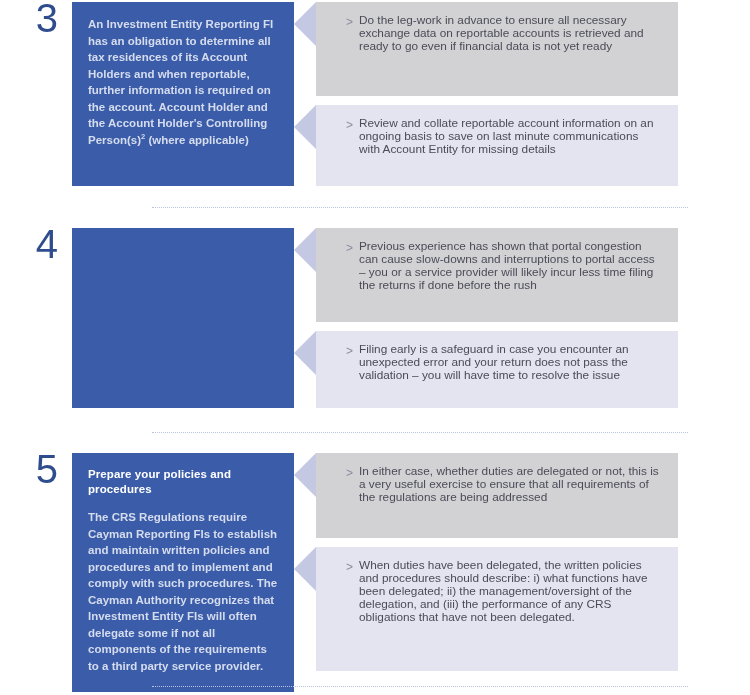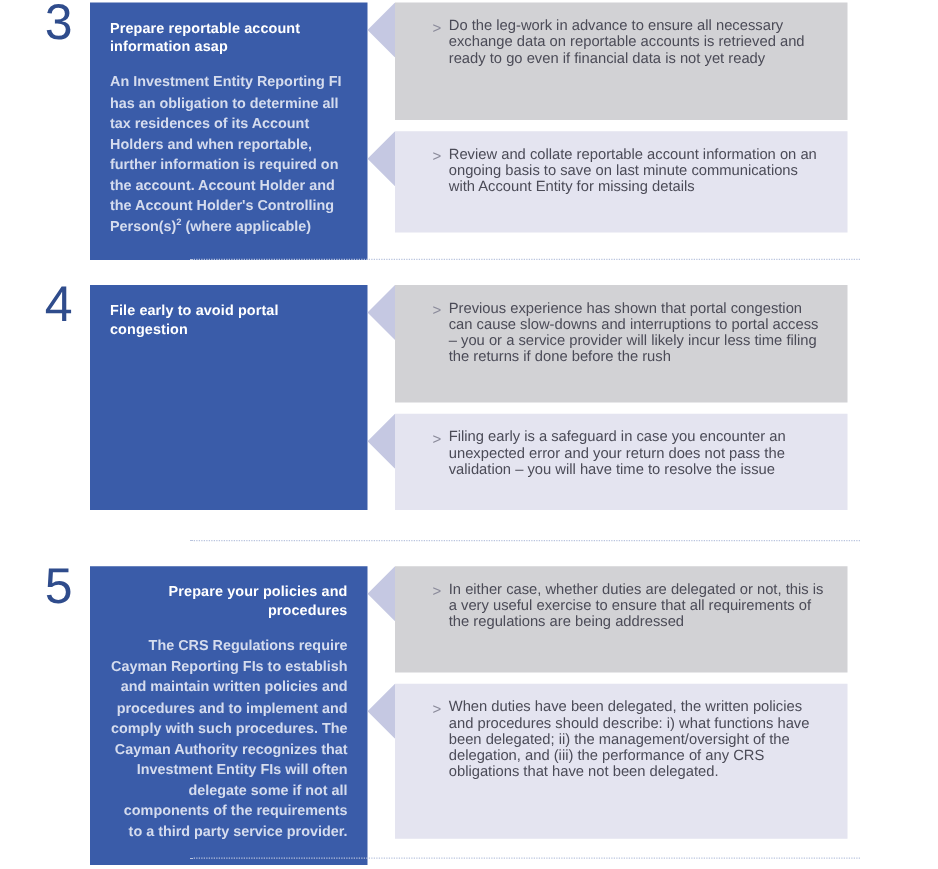--- a/index.html
+++ b/index.html
@@ -139,21 +139,20 @@
   }
 </style>
 </head>
 <body>
 
 <div class="page">
 
   <div class="step" style="top:2px;">
     <div class="step-number">3</div>
     <div class="blue-panel" style="margin-left:0;min-height:184px;">
-      <p class="blue-title">Prepare reportable account information asap</p>
       <p class="blue-body"><span>An Investment Entity Reporting FI has an obligation to determine all tax residences of its Account Holders and when reportable, further information is required on the account. Account Holder and the Account Holder's Controlling Person(s)</span><sup>2</sup><span> (where applicable)</span></p>
     </div>
     <div class="callouts">
       <div class="callout gray" style="min-height:94px;">
         <span class="notch">
           <svg width="22" height="44" viewBox="0 0 22 44">
               <polygon points="22,0 22,44 0,22" fill="#c5c8e2"></polygon>
             </svg>
         </span>
         <div class="callout-row">
@@ -174,21 +173,20 @@
         </div>
       </div>
     </div>
   </div>
 
   <div class="divider" style="top:207px;"></div>
 
   <div class="step" style="top:228px;">
     <div class="step-number">4</div>
     <div class="blue-panel" style="margin-left:0;min-height:180px;">
-      <p class="blue-title">File early to avoid portal congestion</p>
     </div>
     <div class="callouts">
       <div class="callout gray" style="min-height:94px;">
         <span class="notch">
           <svg width="22" height="44" viewBox="0 0 22 44">
               <polygon points="22,0 22,44 0,22" fill="#c5c8e2"></polygon>
             </svg>
         </span>
         <div class="callout-row">
           <span class="chev">&gt;</span>
@@ -207,21 +205,21 @@
           <p class="callout-text">Filing early is a safeguard in case you encounter an unexpected error and your return does not pass the validation – you will have time to resolve the issue</p>
         </div>
       </div>
     </div>
   </div>
 
   <div class="divider" style="top:432px;"></div>
 
   <div class="step" style="top:453px;">
     <div class="step-number">5</div>
-    <div class="blue-panel" style="margin-left:0;min-height:216px;text-align:right;">
+    <div class="blue-panel" style="margin-left:0;min-height:216px;">
       <p class="blue-title">Prepare your policies and procedures</p>
       <p class="blue-body"><span>The CRS Regulations require Cayman Reporting FIs to establish and maintain written policies and procedures and to implement and comply with such procedures. The Cayman Authority recognizes that Investment Entity FIs will often delegate some if not all components of the requirements to a third party service provider.</span></p>
     </div>
     <div class="callouts">
       <div class="callout gray" style="min-height:85px;">
         <span class="notch">
           <svg width="22" height="44" viewBox="0 0 22 44">
               <polygon points="22,0 22,44 0,22" fill="#c5c8e2"></polygon>
             </svg>
         </span>

